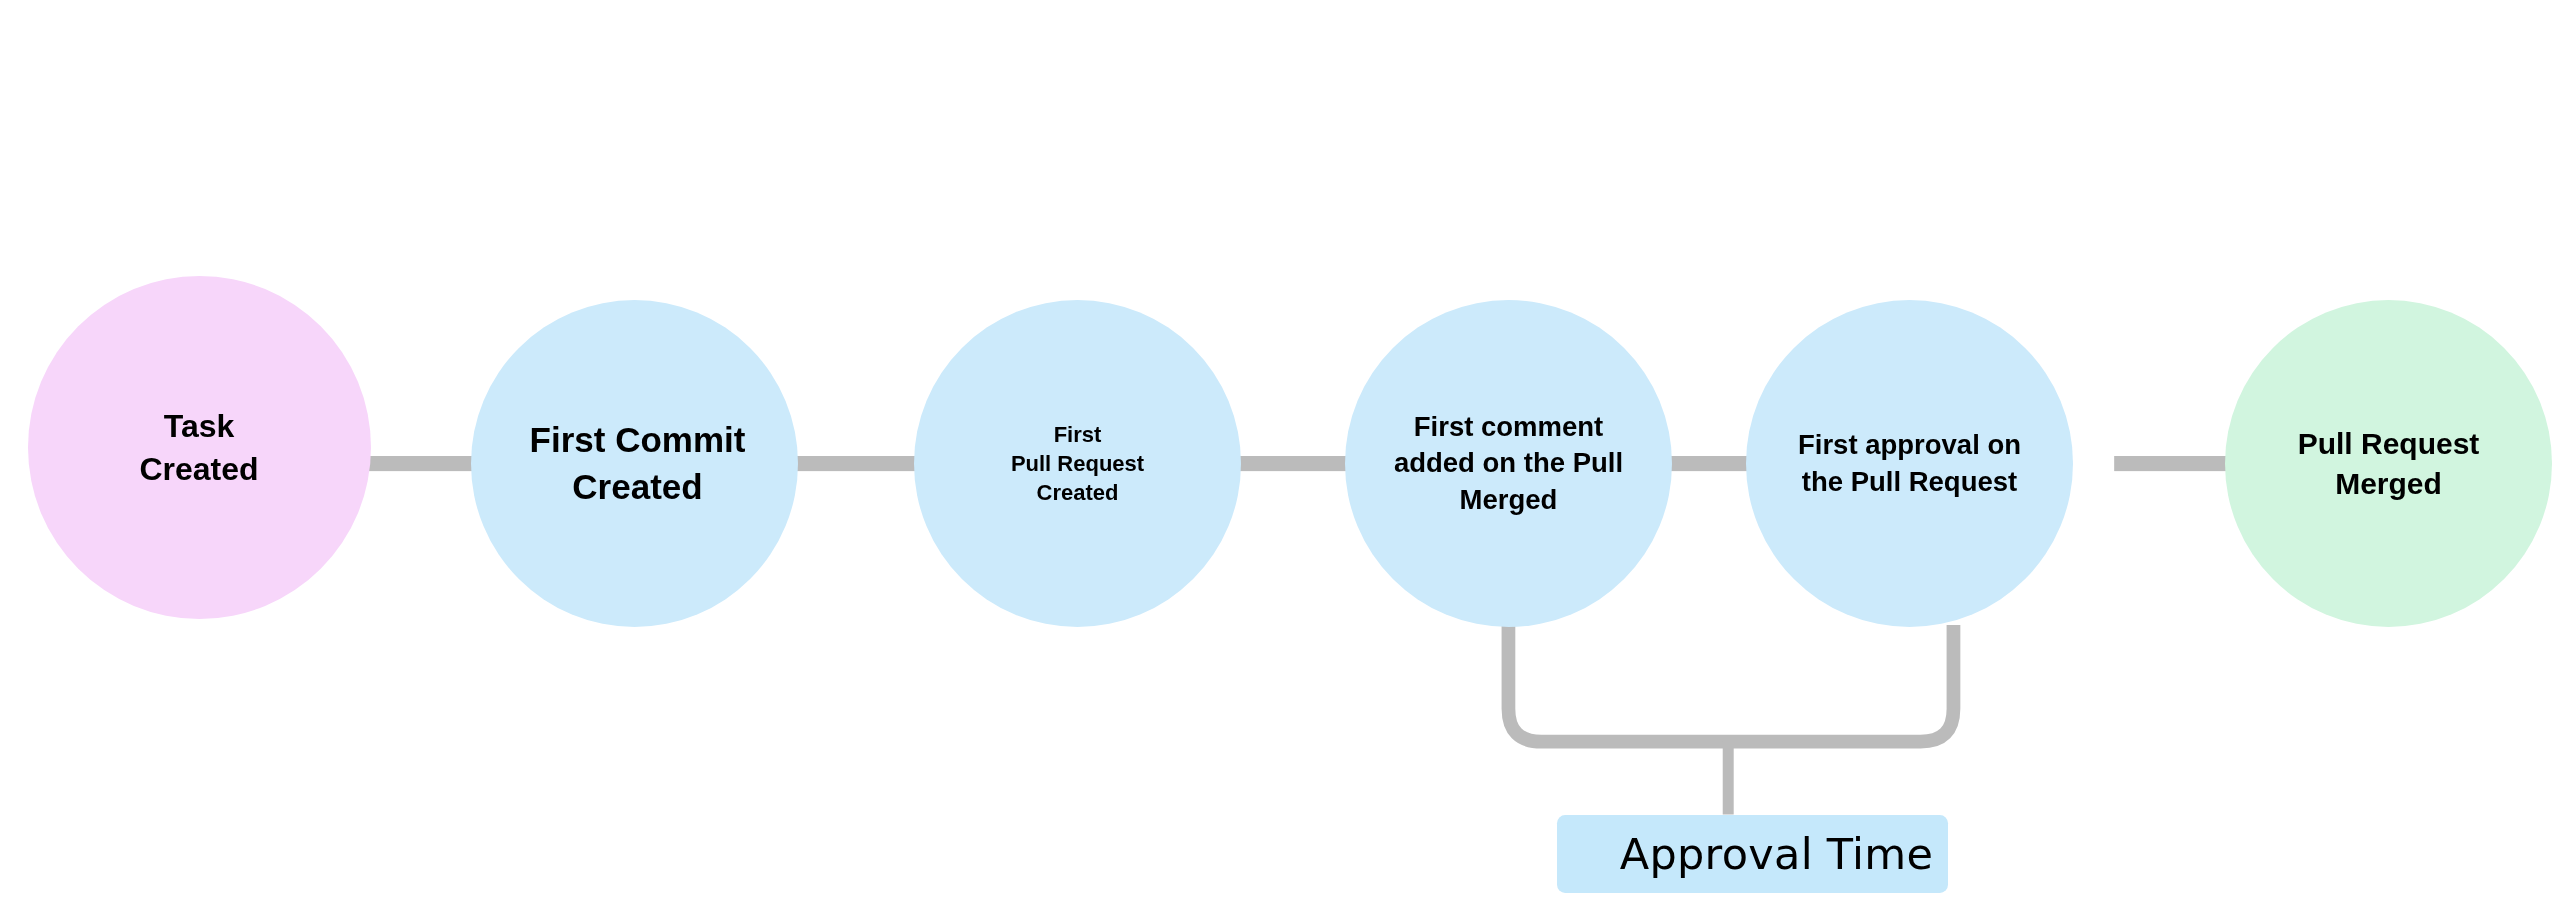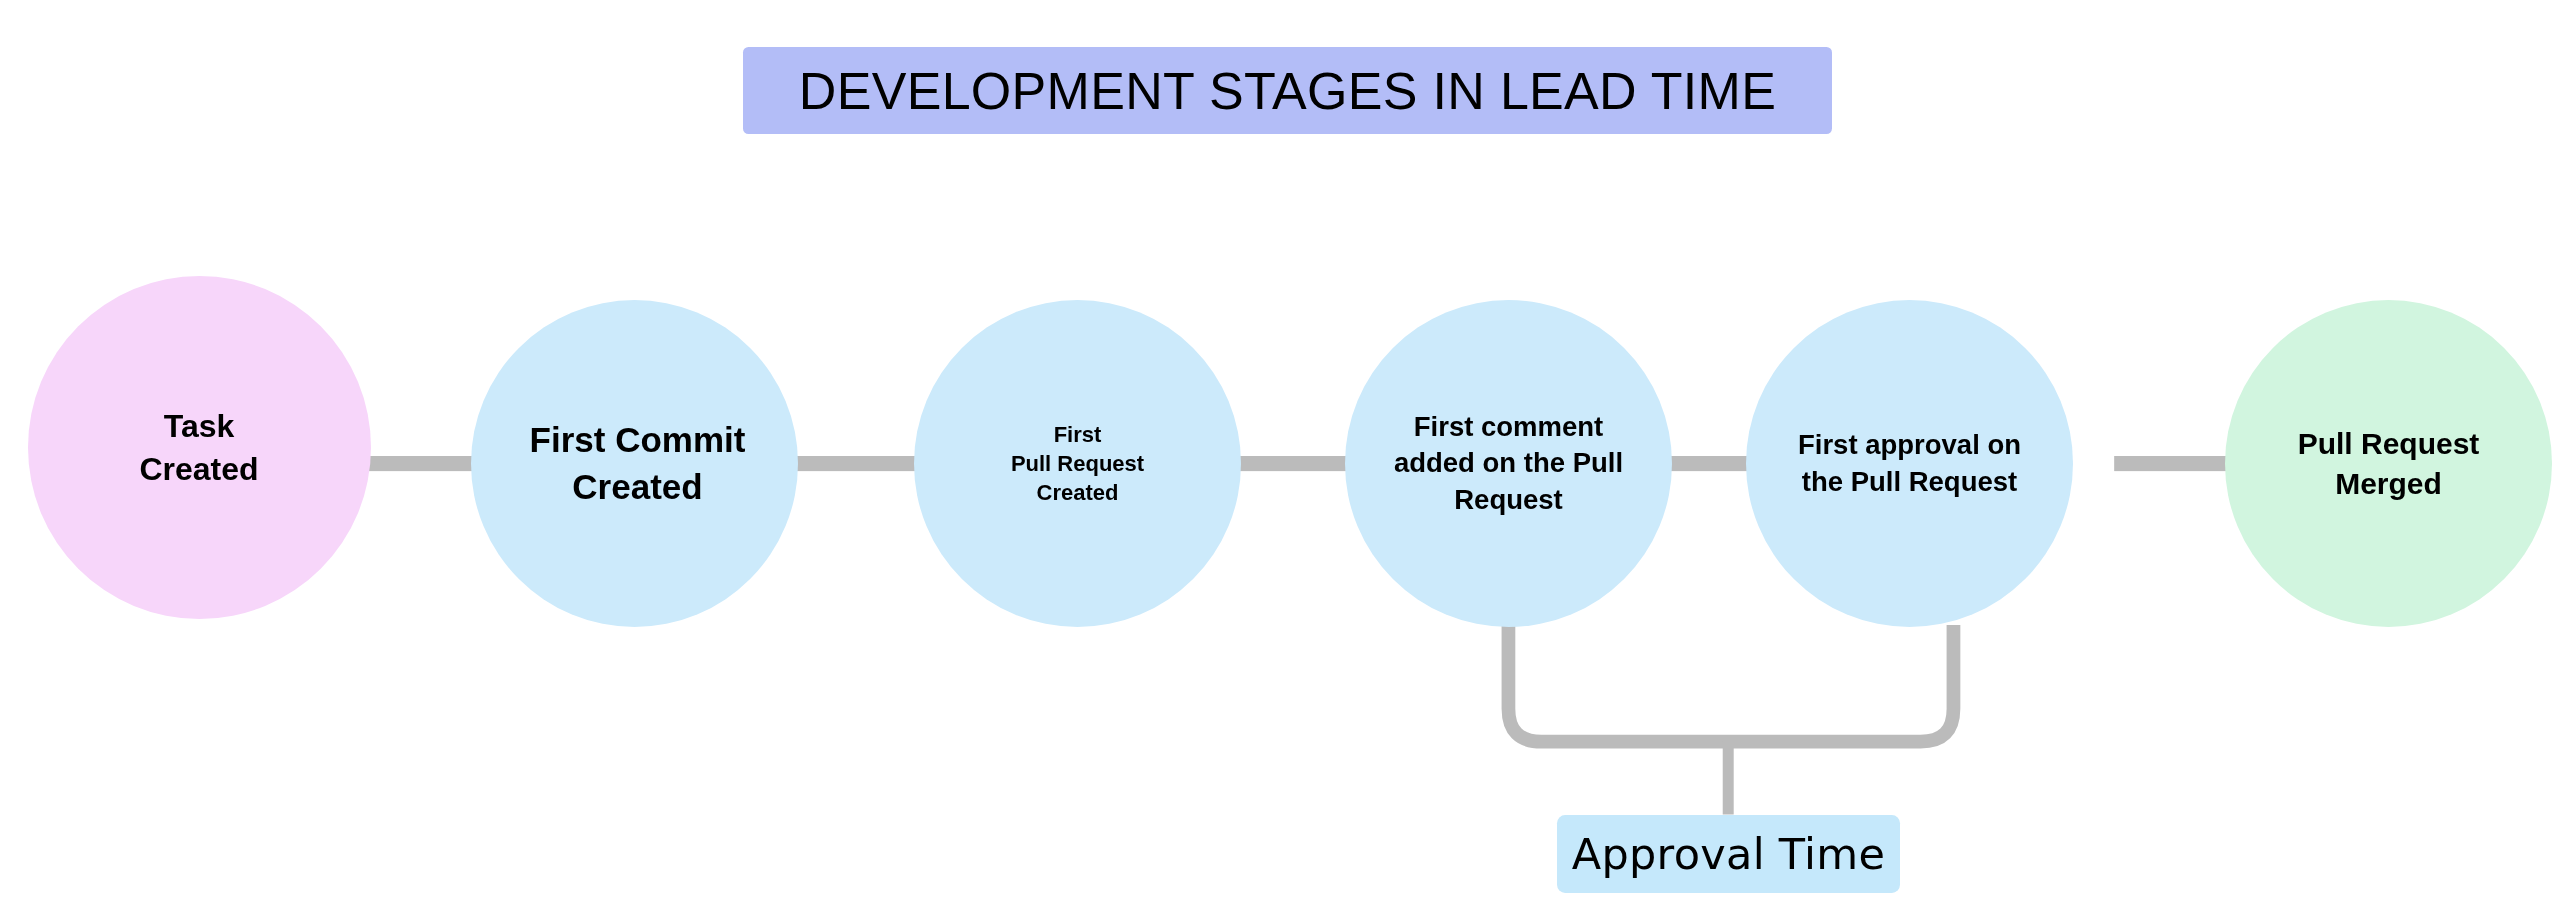--- a/index.html
+++ b/index.html
@@ -99,51 +99,48 @@
         <rect x="1805" y="664" width="157" height="22" fill="#BBBBBB"></rect>
         <rect x="2430" y="664" width="180" height="22" fill="#BBBBBB"></rect>
         <rect x="3078" y="664" width="166" height="22" fill="#BBBBBB"></rect>
       </g>
     <g id="bracket-group">
         <path d="M 2196 910 L 2196 1032 Q 2196 1080 2244 1080 L 2796 1080 Q 2844 1080 2844 1032 L 2844 910" fill="none" stroke="#BBBBBB" stroke-width="20" stroke-linecap="butt"></path>
         <rect x="2508" y="1080" width="16" height="106" fill="#BBBBBB"></rect>
       </g>
   </svg>
 
-  <div class="title-banner" style="background: rgb(179, 189, 247);">
-    <span class="title-text">DEVELOPMENT STAGES IN LEAD TIME</span>
-  </div>
 
   <div id="nodes">
       <div class="node" style="left: 27.5px; top: 276px; width: 343px; height: 343px; background: rgb(247, 214, 250);">
         <span class="node-label" style="font-size: 32px;">Task
 Created</span>
       </div>
       <div class="node" style="left: 471px; top: 300px; width: 327px; height: 327px; background: rgb(204, 234, 251);">
         <span class="node-label" style="font-size: 35px; margin-left: 6px;">First Commit
 Created</span>
       </div>
       <div class="node" style="left: 914px; top: 300px; width: 327px; height: 327px; background: rgb(204, 234, 251);">
         <span class="node-label" style="font-size: 22px;">First
 Pull Request
 Created</span>
       </div>
       <div class="node" style="left: 1345px; top: 300px; width: 327px; height: 327px; background: rgb(204, 234, 251);">
         <span class="node-label" style="font-size: 27.5px;">First comment
 added on the Pull
-Request</span>
+Merged</span>
       </div>
       <div class="node" style="left: 1746px; top: 300px; width: 327px; height: 327px; background: rgb(204, 234, 251);">
         <span class="node-label" style="font-size: 27.5px;">First approval on
 the Pull Request</span>
       </div>
       <div class="node" style="left: 2225px; top: 300px; width: 327px; height: 327px; background: rgb(209, 245, 223);">
         <span class="node-label" style="font-size: 30px;">Pull Request
 Merged</span>
       </div>
     </div>
 
-  <div class="callout" style="background: rgb(197, 232, 251);">
+  <div class="callout" style="background: rgb(197, 232, 251); padding-left: 48px;">
     <span class="callout-text">Approval Time</span>
   </div>
 
 </div>
 
 
 </body></html>

